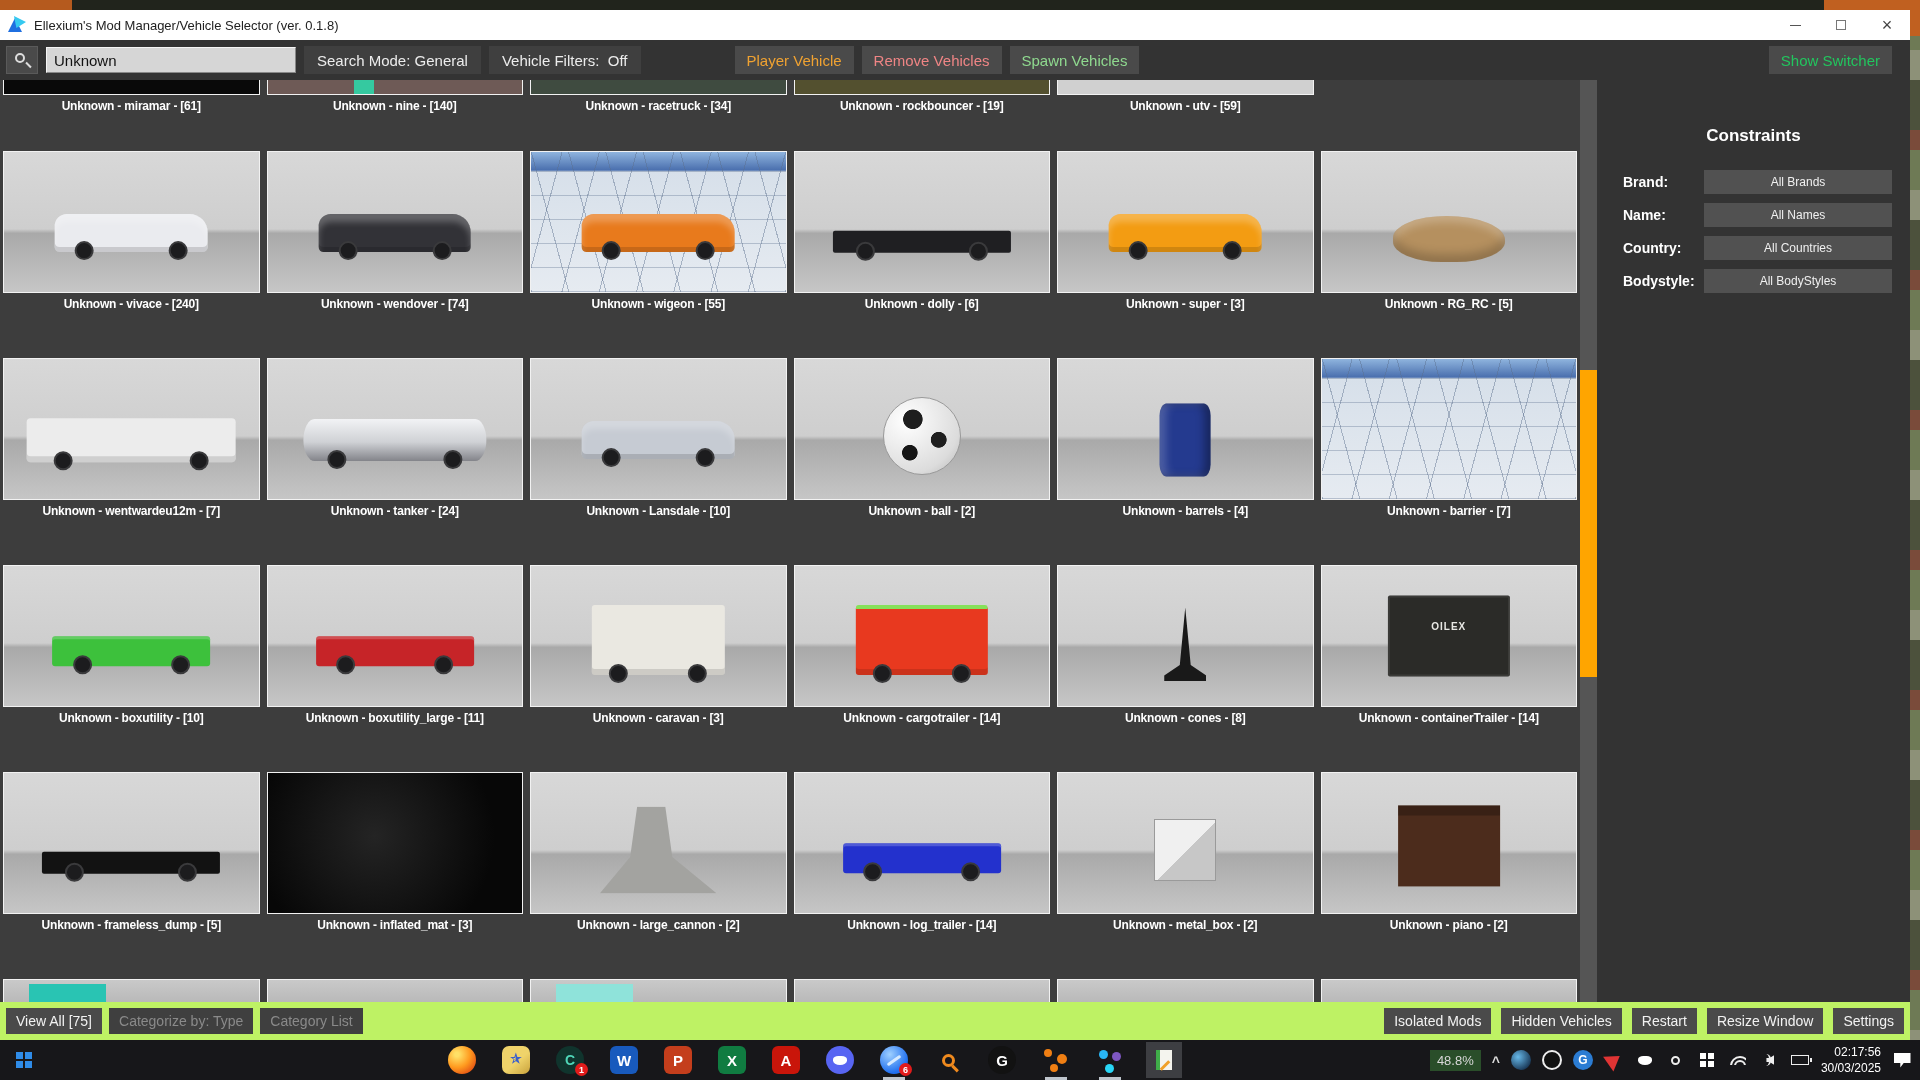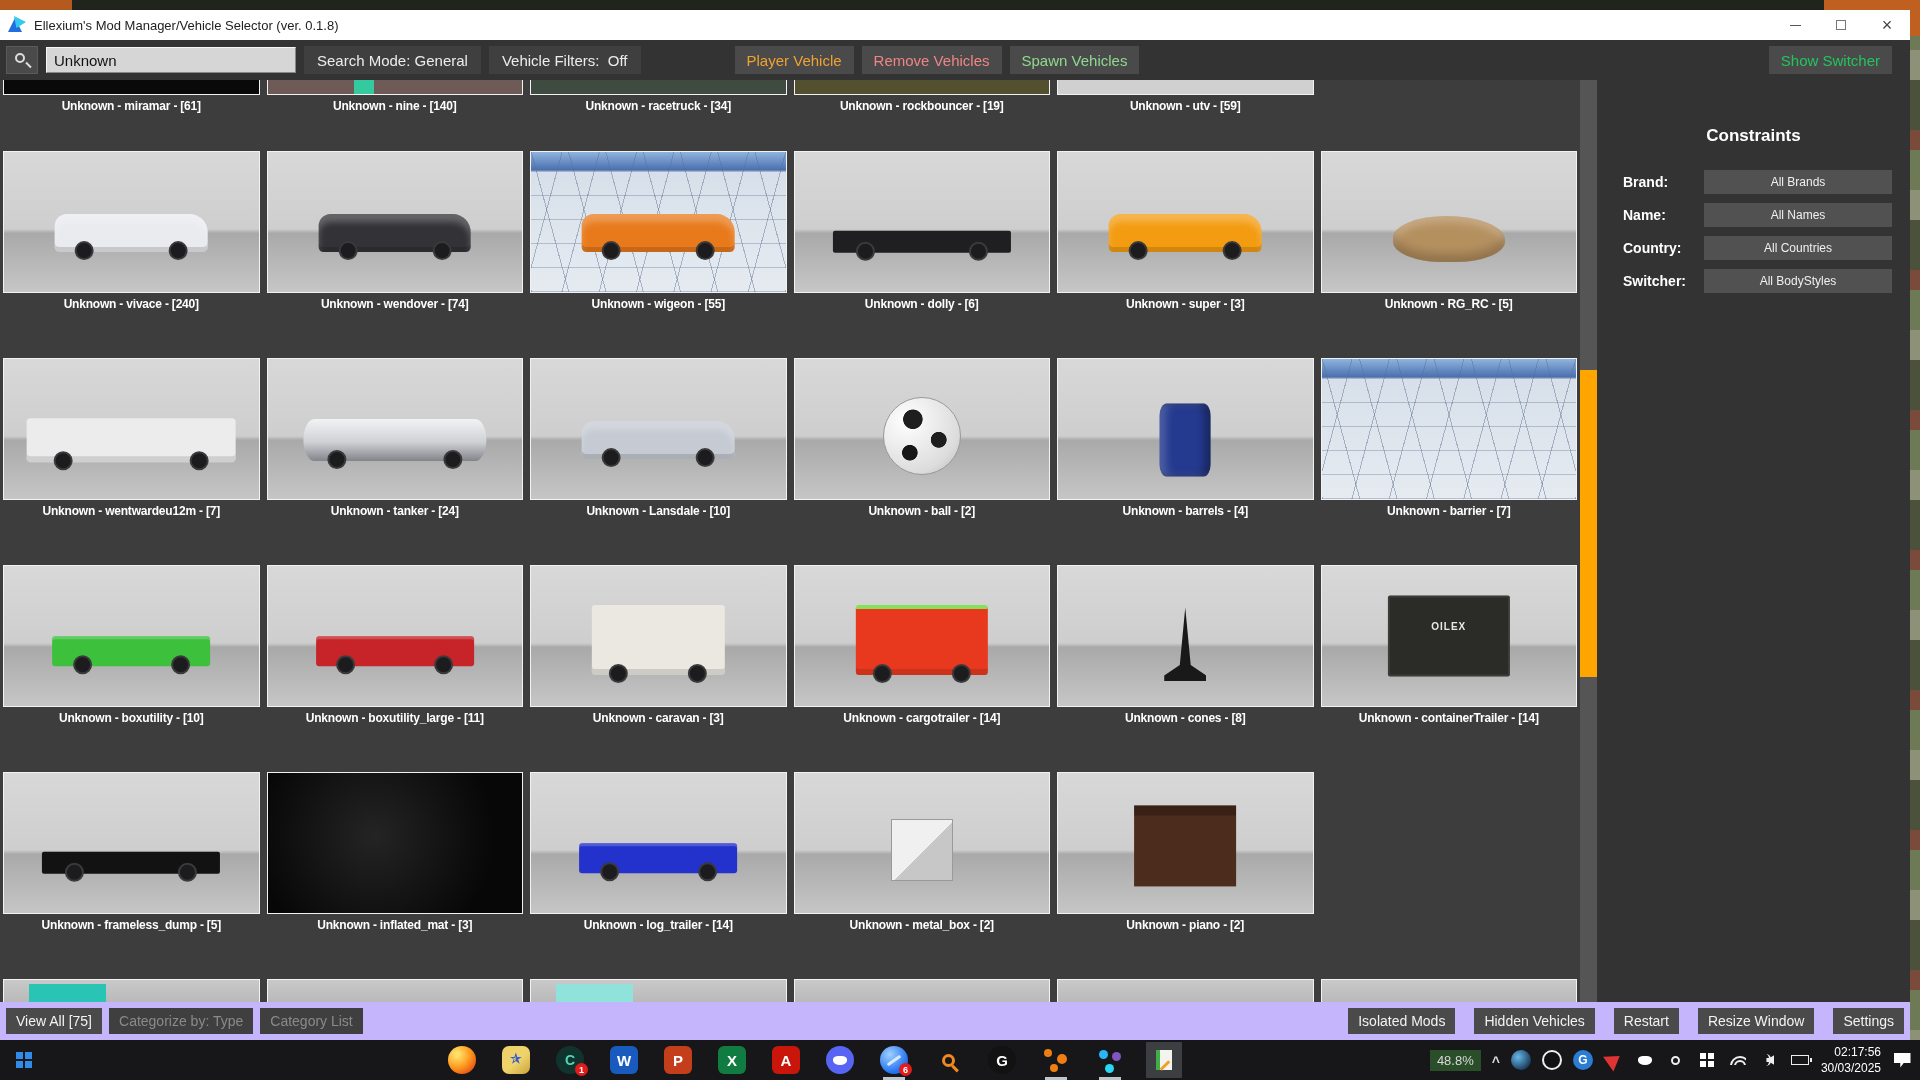--- a/index.html
+++ b/index.html
@@ -95,21 +95,21 @@
   .vscroll { width:17px; background:#555; position:relative; }
   .vthumb { position:absolute; left:0; top:290px; width:17px; height:307px; background:#ffa500; }
 
   .sidebar { flex:1; background:#333; padding-top:46px; }
   .sb-head { text-align:center; color:#fff; font-size:17px; font-weight:bold; margin-bottom:24px; }
   .field { display:flex; align-items:center; margin:0 18px 9px 26px; }
   .field .lab { flex:1; color:#fff; font-size:14px; font-weight:bold; }
   .field .val { width:188px; height:24px; background:#515151; color:#f0f0f0; font-size:12px;
     display:flex; align-items:center; justify-content:center; }
 
-  .bottombar { height:38px; background:#c4b5fd; display:flex; align-items:center; padding:0 6px; gap:7px; }
+  .bottombar { height:38px; background:#bef264; display:flex; align-items:center; padding:0 6px; gap:7px; }
   .bbtn { height:26px; display:flex; align-items:center; padding:0 10px; font-size:14px;
     background:#4a4a4a; color:#f2f2f2; }
   .bbtn.disabled { background:#3f3f3f; color:#8a8a8a; }
   .bspacer { flex:1; }
 
   
   .taskbar { position:absolute; left:0; top:1040px; width:1920px; height:40px; background:#17171a;
     display:flex; align-items:center; }
   .startbtn { width:48px; height:40px; display:flex; align-items:center; justify-content:center; }
   .winlogo { width:16px; height:16px; display:grid; grid-template-columns:7px 7px; grid-template-rows:7px 7px; gap:2px; }
@@ -358,20 +358,26 @@
               <div class="veh s-flat wh" style="--a: #121212;"></div>
             </div>
             <div class="cap">Unknown - frameless_dump - [5]</div>
           </div>
           <div class="cell">
             <div class="thumb bg-dark"></div>
             <div class="cap">Unknown - inflated_mat - [3]</div>
           </div>
           <div class="cell">
             <div class="thumb bg-studio">
+              <div class="veh s-cannon" style="--a: #a3a3a0;"></div>
+            </div>
+            <div class="cap">Unknown - large_cannon - [2]</div>
+          </div>
+          <div class="cell">
+            <div class="thumb bg-studio">
               <div class="veh s-trailer wh" style="--a: #2331cd;"></div>
             </div>
             <div class="cap">Unknown - log_trailer - [14]</div>
           </div>
           <div class="cell">
             <div class="thumb bg-studio">
               <div class="veh s-cube" style="--a: #dadada;"></div>
             </div>
             <div class="cap">Unknown - metal_box - [2]</div>
           </div>
@@ -419,35 +425,35 @@
           </div>
           <div class="field">
             <span class="lab">Name:</span>
             <div class="val">All Names</div>
           </div>
           <div class="field">
             <span class="lab">Country:</span>
             <div class="val">All Countries</div>
           </div>
           <div class="field">
-            <span class="lab">Switcher:</span>
+            <span class="lab">Bodystyle:</span>
             <div class="val">All BodyStyles</div>
           </div>
         </div>
     </div>
   </div>
 
   <div class="bottombar">
     <div style="display:flex;gap:7px;" id="bb-left">
         <div class="bbtn">View All [75]</div>
         <div class="bbtn disabled">Categorize by: Type</div>
         <div class="bbtn disabled">Category List</div>
       </div>
     <div class="bspacer"></div>
-    <div style="display:flex;gap:19px;" id="bb-right">
+    <div style="display:flex;gap:10px;" id="bb-right">
         <div class="bbtn">Isolated Mods</div>
         <div class="bbtn">Hidden Vehicles</div>
         <div class="bbtn">Restart</div>
         <div class="bbtn">Resize Window</div>
         <div class="bbtn">Settings</div>
       </div>
   </div>
 </div>
 
 <div class="taskbar">

